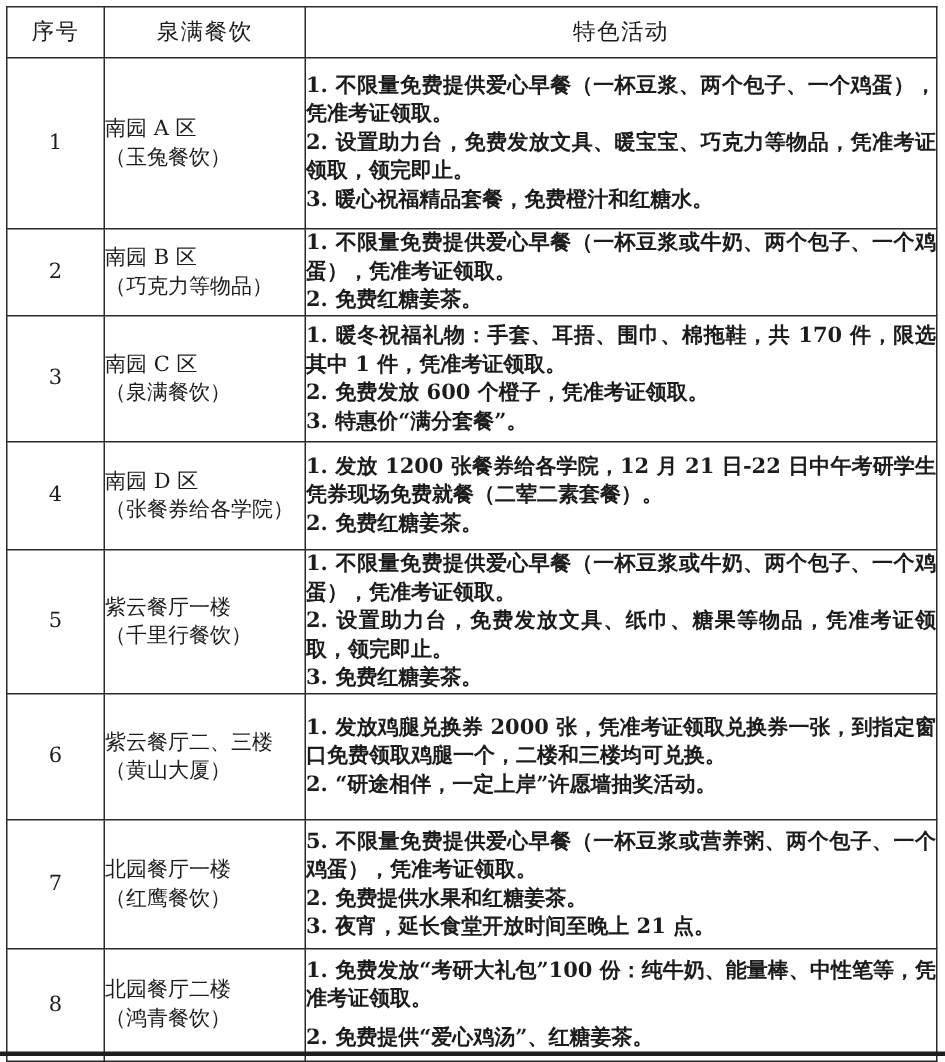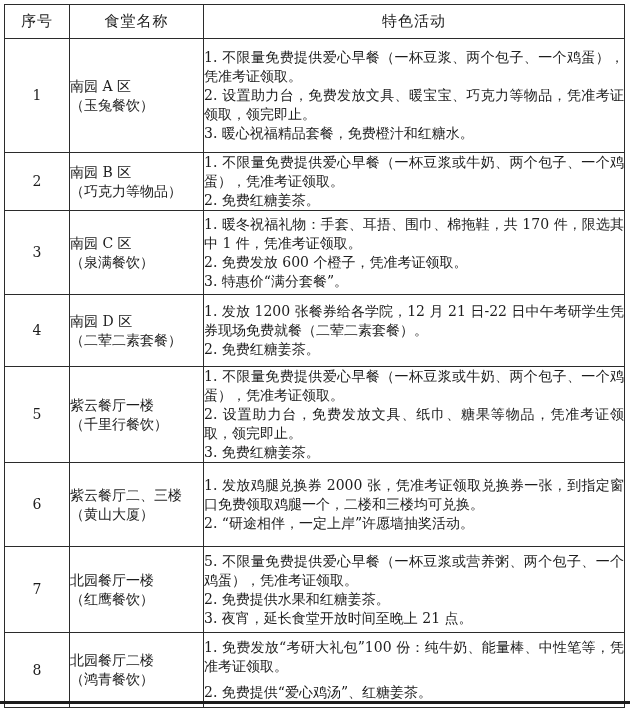--- a/index.html
+++ b/index.html
@@ -56,21 +56,21 @@
   }
   td.cell-name {
     text-align: left;
     padding: 2px 4px;
   }
   td.cell-name .name-line { white-space: nowrap; }
   td.cell-act {
     padding: 3px 6px 3px 5px;
     text-align: justify;
   }
-  .activity-item { margin: 0; }
+  .activity-item { margin: 0; font-weight: bold; }
 
   
   tbody tr:nth-child(1) { height: 114px; }
   tbody tr:nth-child(2) { height: 55px; }
   tbody tr:nth-child(3) { height: 84px; }
   tbody tr:nth-child(4) { height: 72px; }
   tbody tr:nth-child(5) { height: 95px; }
   tbody tr:nth-child(6) { height: 84px; }
   tbody tr:nth-child(7) { height: 86px; }
   tbody tr:nth-child(8) { height: 75px; }
@@ -92,21 +92,21 @@
 
   <table class="doc-table">
     <colgroup>
       <col class="col-no">
       <col class="col-name">
       <col class="col-act">
     </colgroup>
     <thead>
       <tr>
         <th>序号</th>
-        <th>食堂名称</th>
+        <th>泉满餐饮</th>
         <th>特色活动</th>
       </tr>
     </thead>
     <tbody>
         <tr>
           <td class="cell-no">1</td>
           <td class="cell-name">
             <div class="name-line">南园 A 区</div>
             <div class="name-line">（玉兔餐饮）</div>
           </td>
@@ -136,21 +136,21 @@
           <td class="cell-act">
             <div class="activity-item">1. 暖冬祝福礼物：手套、耳捂、围巾、棉拖鞋，共 170 件，限选其中 1 件，凭准考证领取。</div>
             <div class="activity-item">2. 免费发放 600 个橙子，凭准考证领取。</div>
             <div class="activity-item">3. 特惠价“满分套餐”。</div>
           </td>
         </tr>
         <tr>
           <td class="cell-no">4</td>
           <td class="cell-name">
             <div class="name-line">南园 D 区</div>
-            <div class="name-line">（二荤二素套餐）</div>
+            <div class="name-line">（张餐券给各学院）</div>
           </td>
           <td class="cell-act">
             <div class="activity-item">1. 发放 1200 张餐券给各学院，12 月 21 日-22 日中午考研学生凭券现场免费就餐（二荤二素套餐）。</div>
             <div class="activity-item">2. 免费红糖姜茶。</div>
           </td>
         </tr>
         <tr>
           <td class="cell-no">5</td>
           <td class="cell-name">
             <div class="name-line">紫云餐厅一楼</div>

